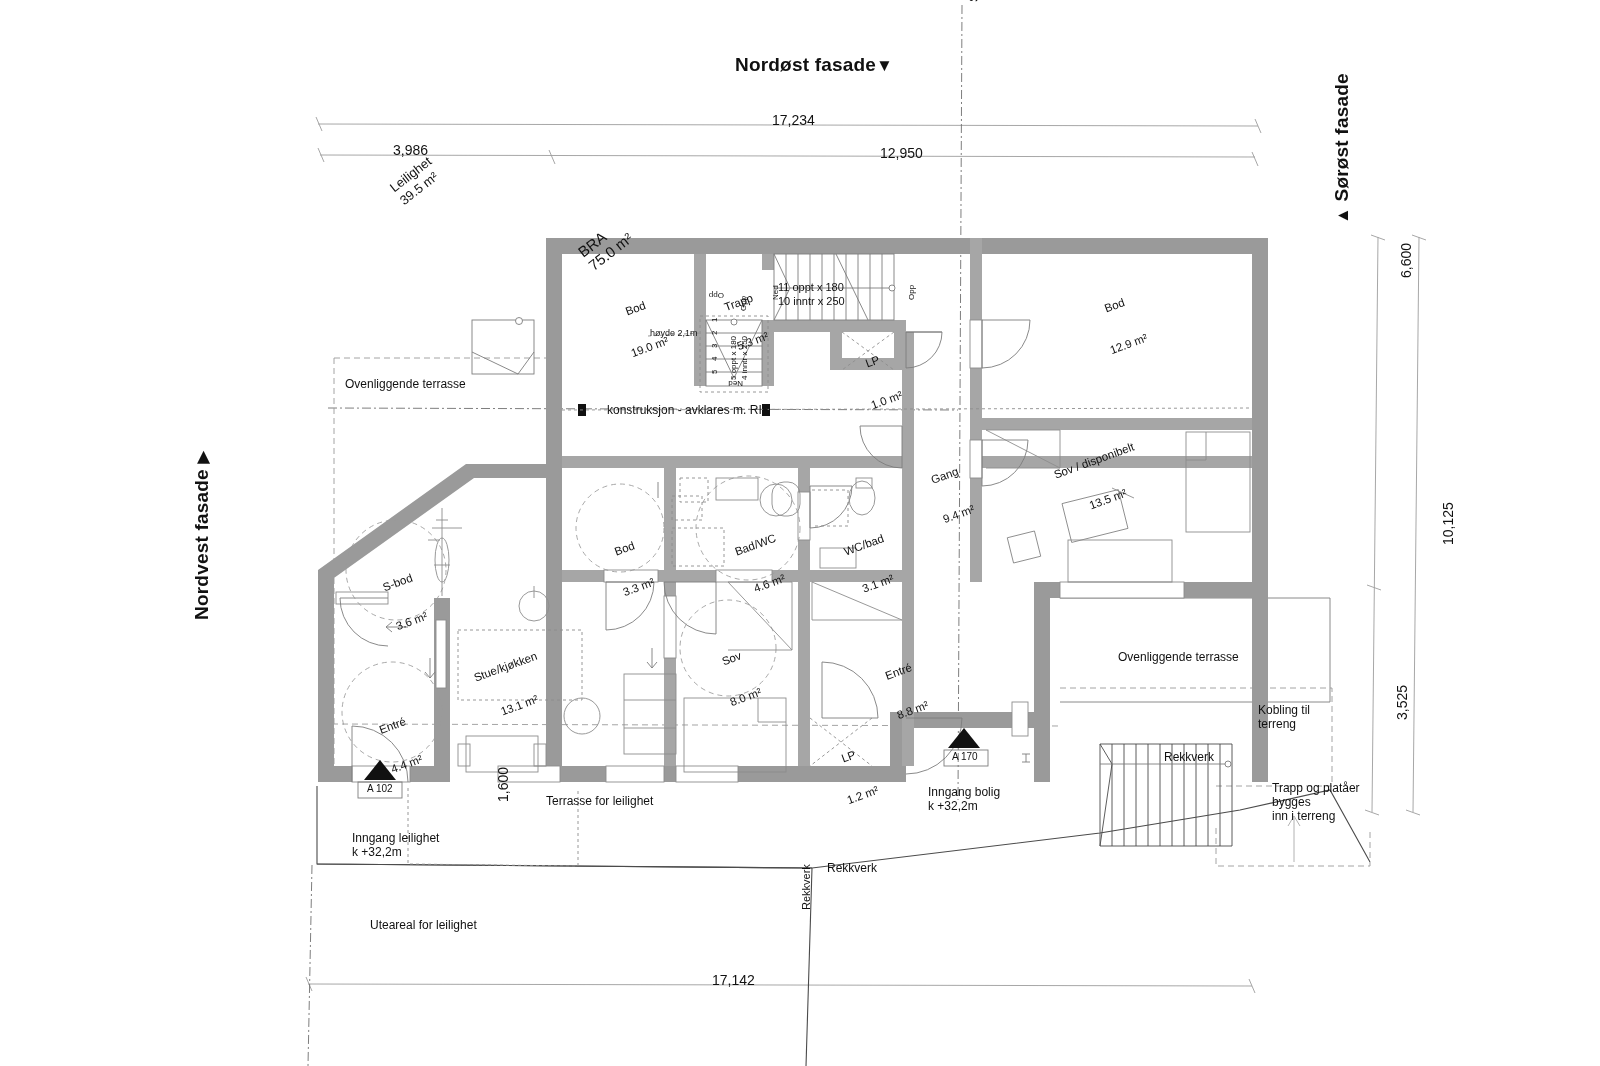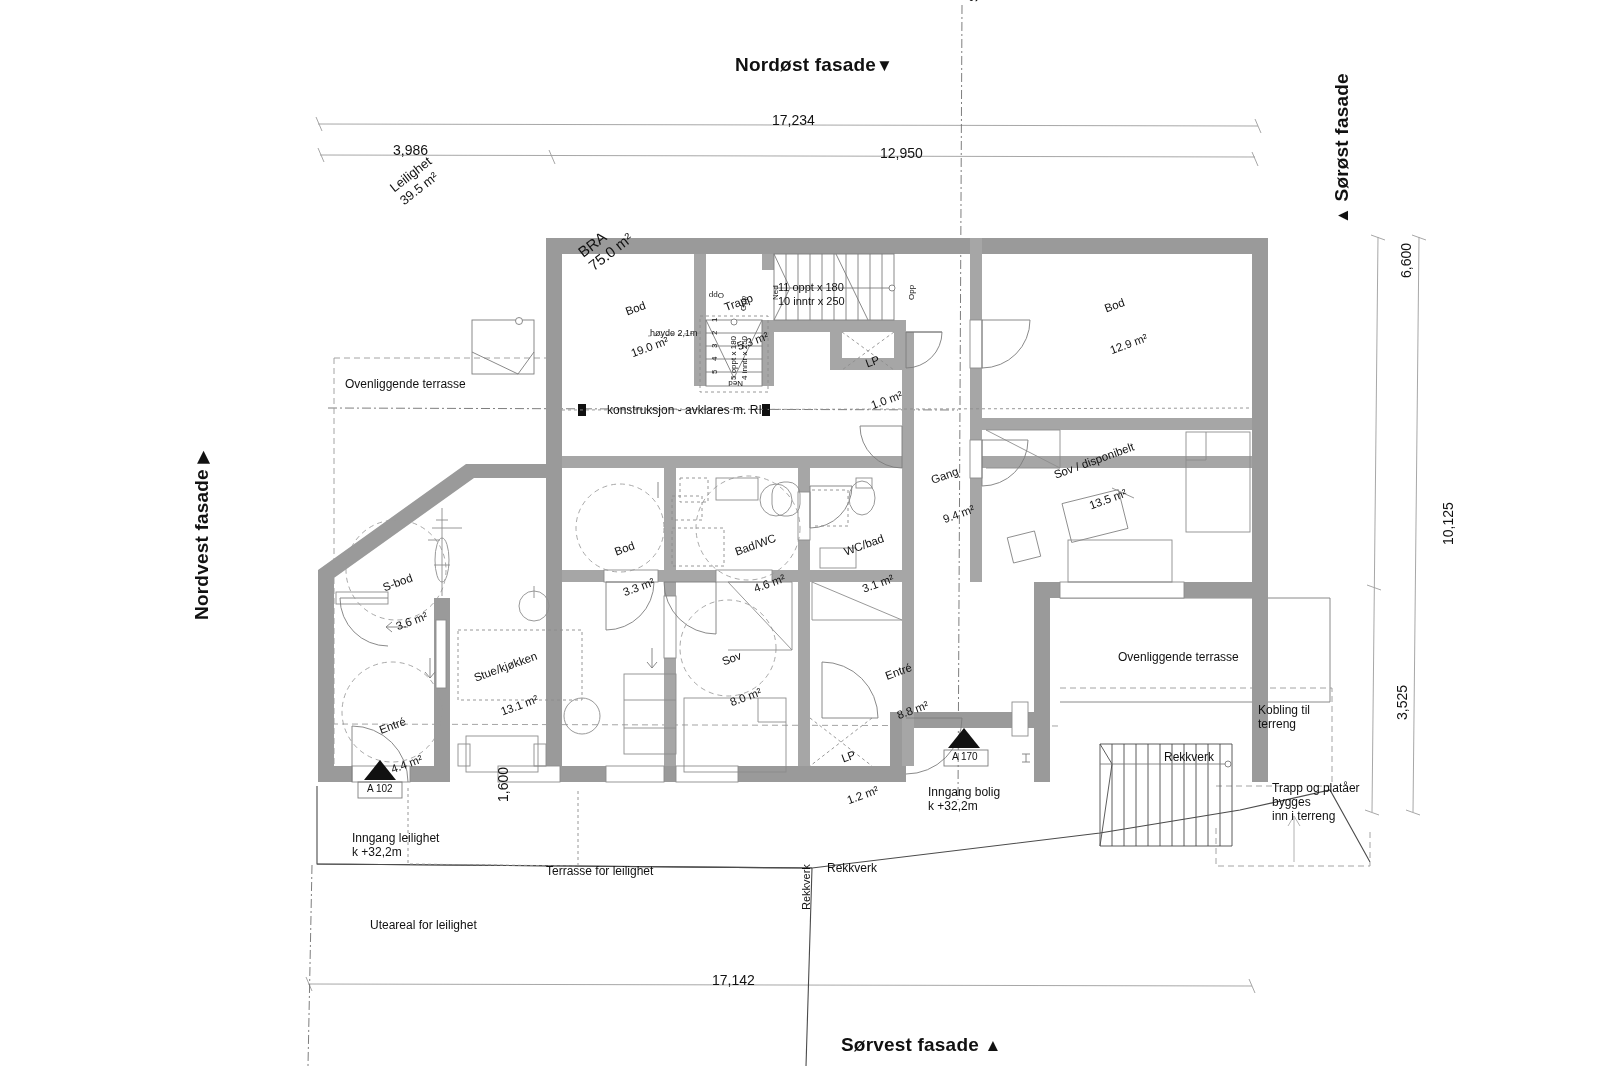--- a/index.html
+++ b/index.html
@@ -287,23 +287,20 @@
 </div>
 
 <div class="lbl fasade" style="left:1331px;top:224px;transform:rotate(-90deg);transform-origin:left top;white-space:nowrap;">
   <span style="font-size:17px;">▲</span> <span>Sørøst fasade</span>
 </div>
 
 <div class="lbl fasade" style="left:191px;top:620px;transform:rotate(-90deg);transform-origin:left top;white-space:nowrap;">
   <span>Nordvest fasade</span> <span style="font-size:17px;">▶</span>
 </div>
 
-<div class="lbl fasade" style="left:830px;top:1012px;">
-  <span>Sørvest fasade</span> <span style="font-size:17px;">▲</span>
-</div>
 
 <div class="lbl dim" style="left:772px;top:112px;">17,234</div>
 <div class="lbl dim" style="left:393px;top:142px;text-align:center;">3,986</div>
 <div class="lbl dim" style="left:880px;top:145px;text-align:center;">12,950</div>
 <div class="lbl dim" style="left:1398px;top:278px;transform:rotate(-90deg);transform-origin:left top;">6,600</div>
 <div class="lbl dim" style="left:1440px;top:545px;transform:rotate(-90deg);transform-origin:left top;">10,125</div>
 <div class="lbl dim" style="left:1394px;top:720px;transform:rotate(-90deg);transform-origin:left top;">3,525</div>
 <div class="lbl dim" style="left:712px;top:972px;">17,142</div>
 <div class="lbl dim" style="left:495px;top:802px;transform:rotate(-90deg);transform-origin:left top;">1,600</div>
 
@@ -388,21 +385,21 @@
 
 <div class="lbl room" style="left:822px;top:731px;transform:rotate(-20deg);transform-origin:left top;">
   <span class="a">LP</span>
   <span class="a">1.2 m²</span>
 </div>
 
 <div class="lbl note" style="left:592px;top:403px;padding-left:15px;">konstruksjon - avklares m. RIB</div>
 <div class="lbl tiny" style="left:650px;top:328px;font-size:9px;">høyde 2,1m</div>
 <div class="lbl note" style="left:345px;top:377px;">Ovenliggende terrasse</div>
 <div class="lbl note" style="left:1118px;top:650px;">Ovenliggende terrasse</div>
-<div class="lbl note" style="left:546px;top:864px;">Terrasse for leilighet</div>
+<div class="lbl note" style="left:546px;top:794px;">Terrasse for leilighet</div>
 <div class="lbl note" style="left:370px;top:918px;">Uteareal for leilighet</div>
 <div class="lbl note" style="left:352px;top:831px;">Inngang leilighet
 k +32,2m</div>
 <div class="lbl note" style="left:928px;top:785px;">Inngang bolig
 k +32,2m</div>
 <div class="lbl note" style="left:1164px;top:750px;">Rekkverk</div>
 <div class="lbl note" style="left:827px;top:861px;">Rekkverk</div>
 <div class="lbl note" style="left:800px;top:910px;font-size:11px;transform:rotate(-90deg);transform-origin:left top;">Rekkverk</div>
 <div class="lbl note" style="left:1258px;top:703px;">Kobling til
 terreng</div>

